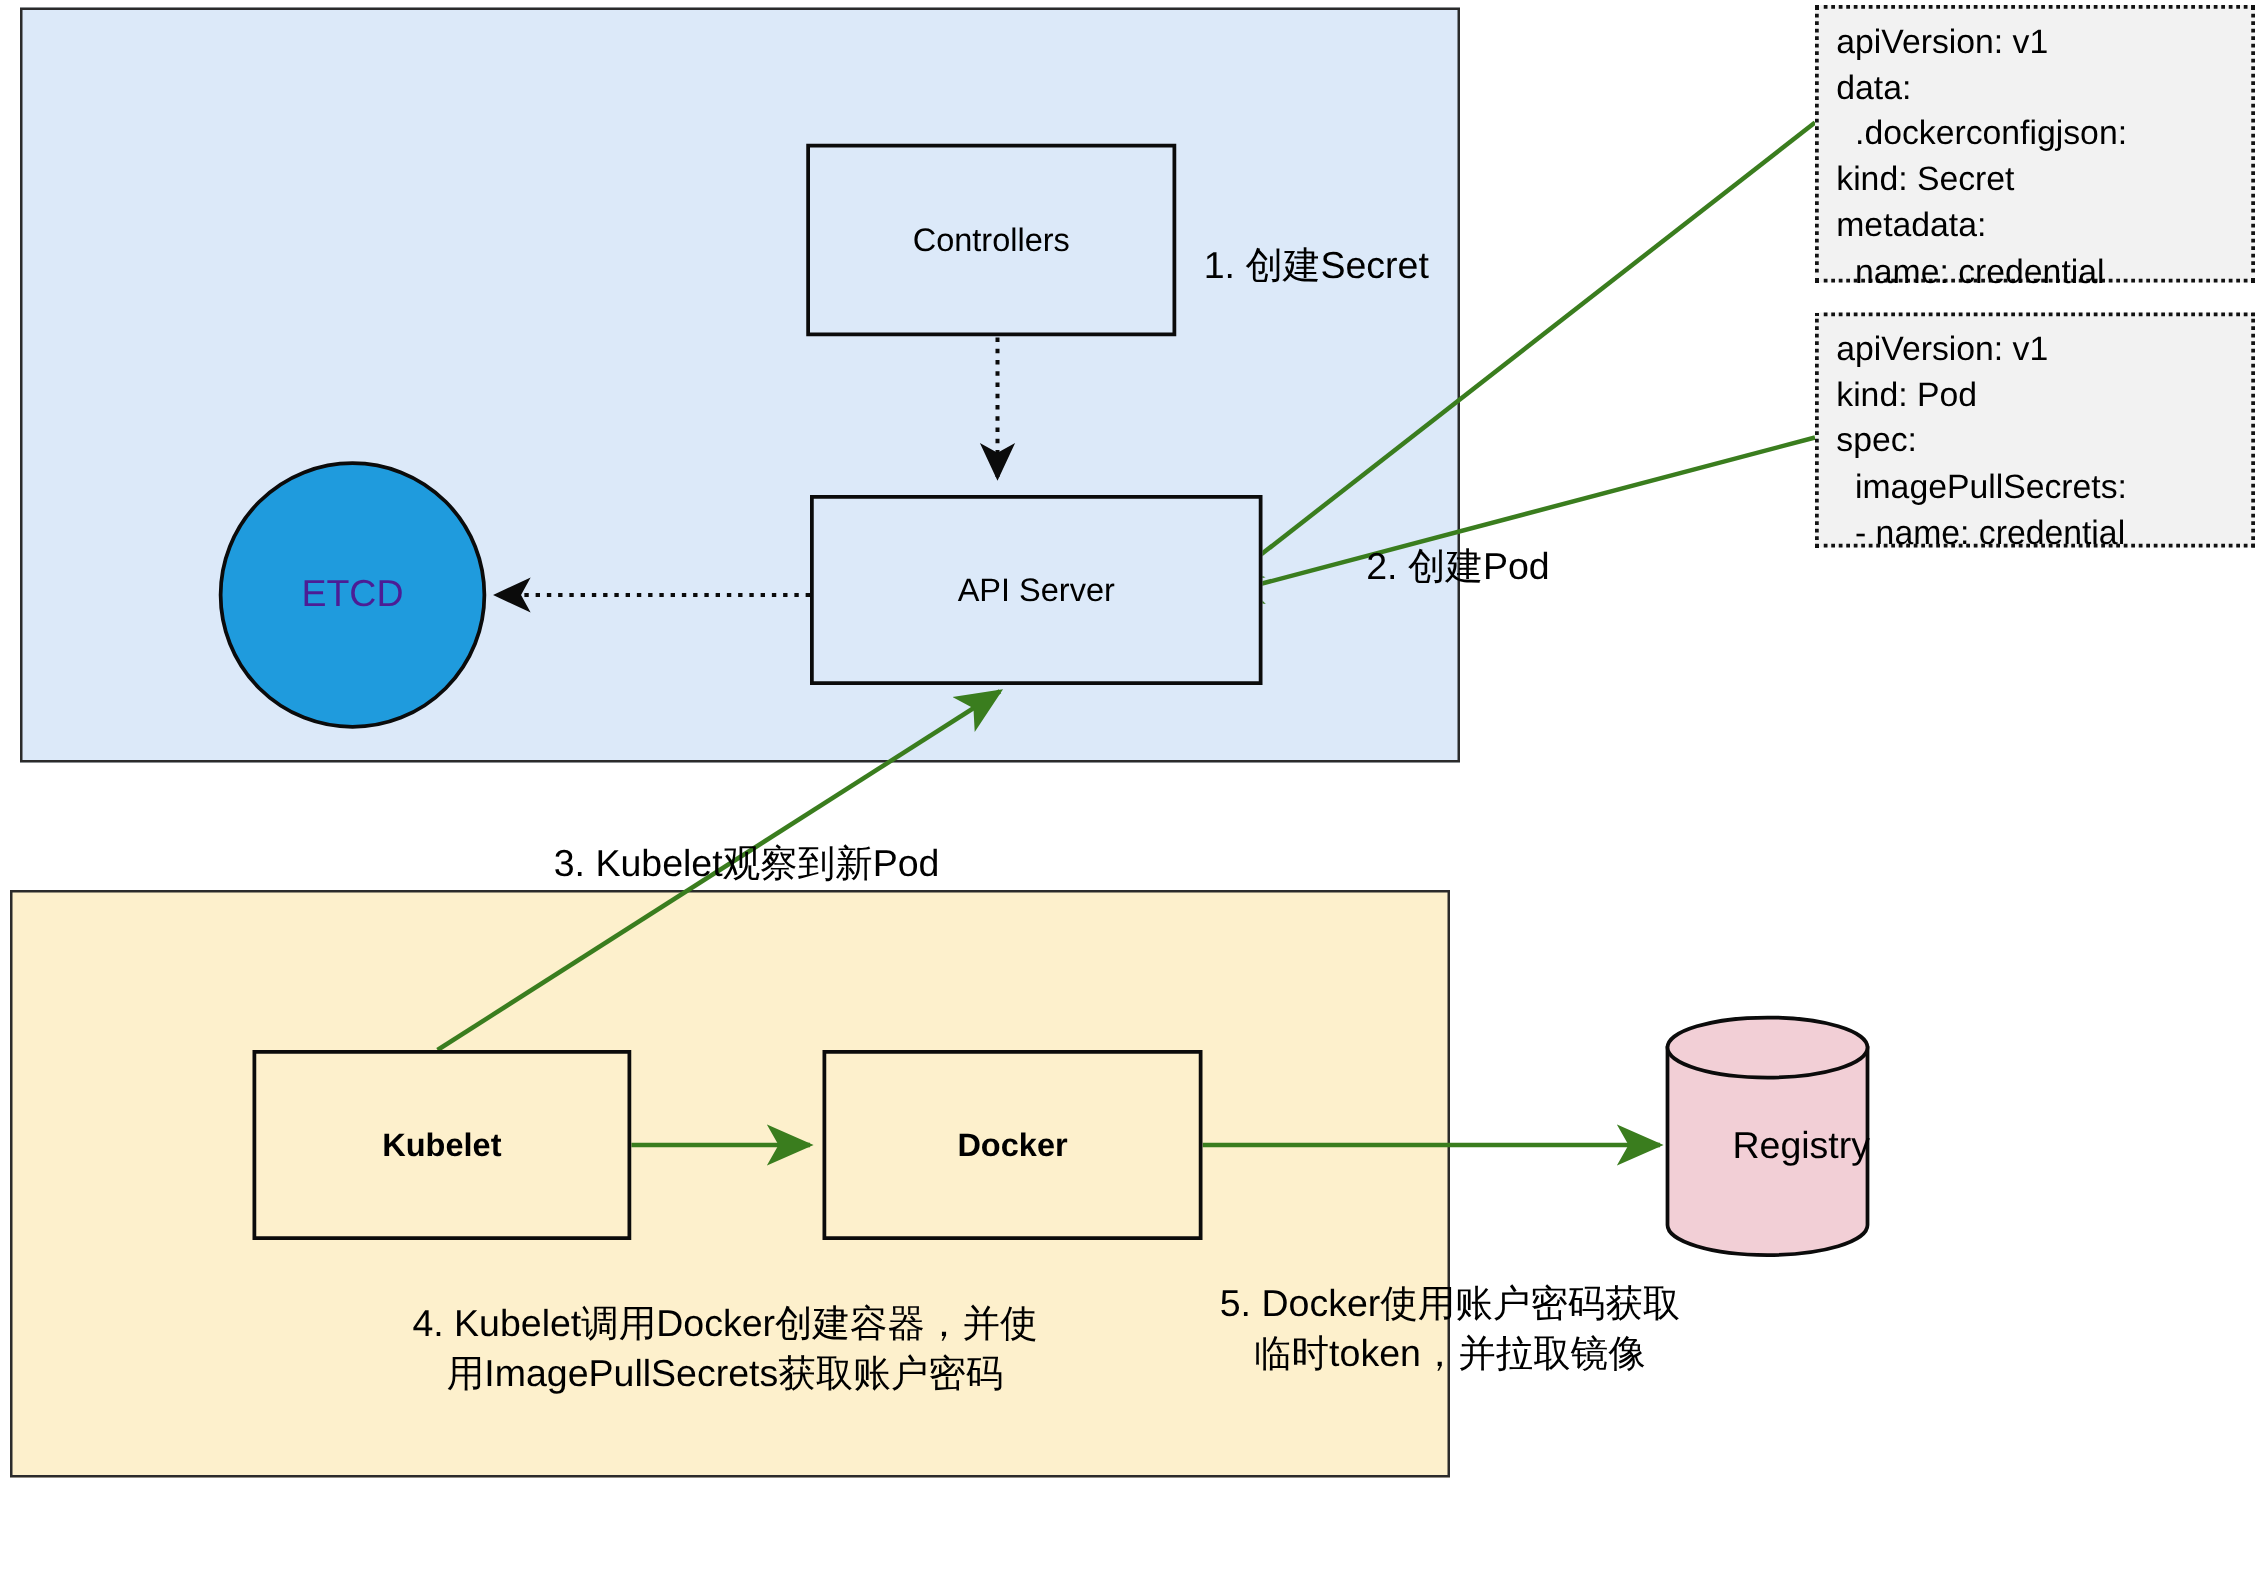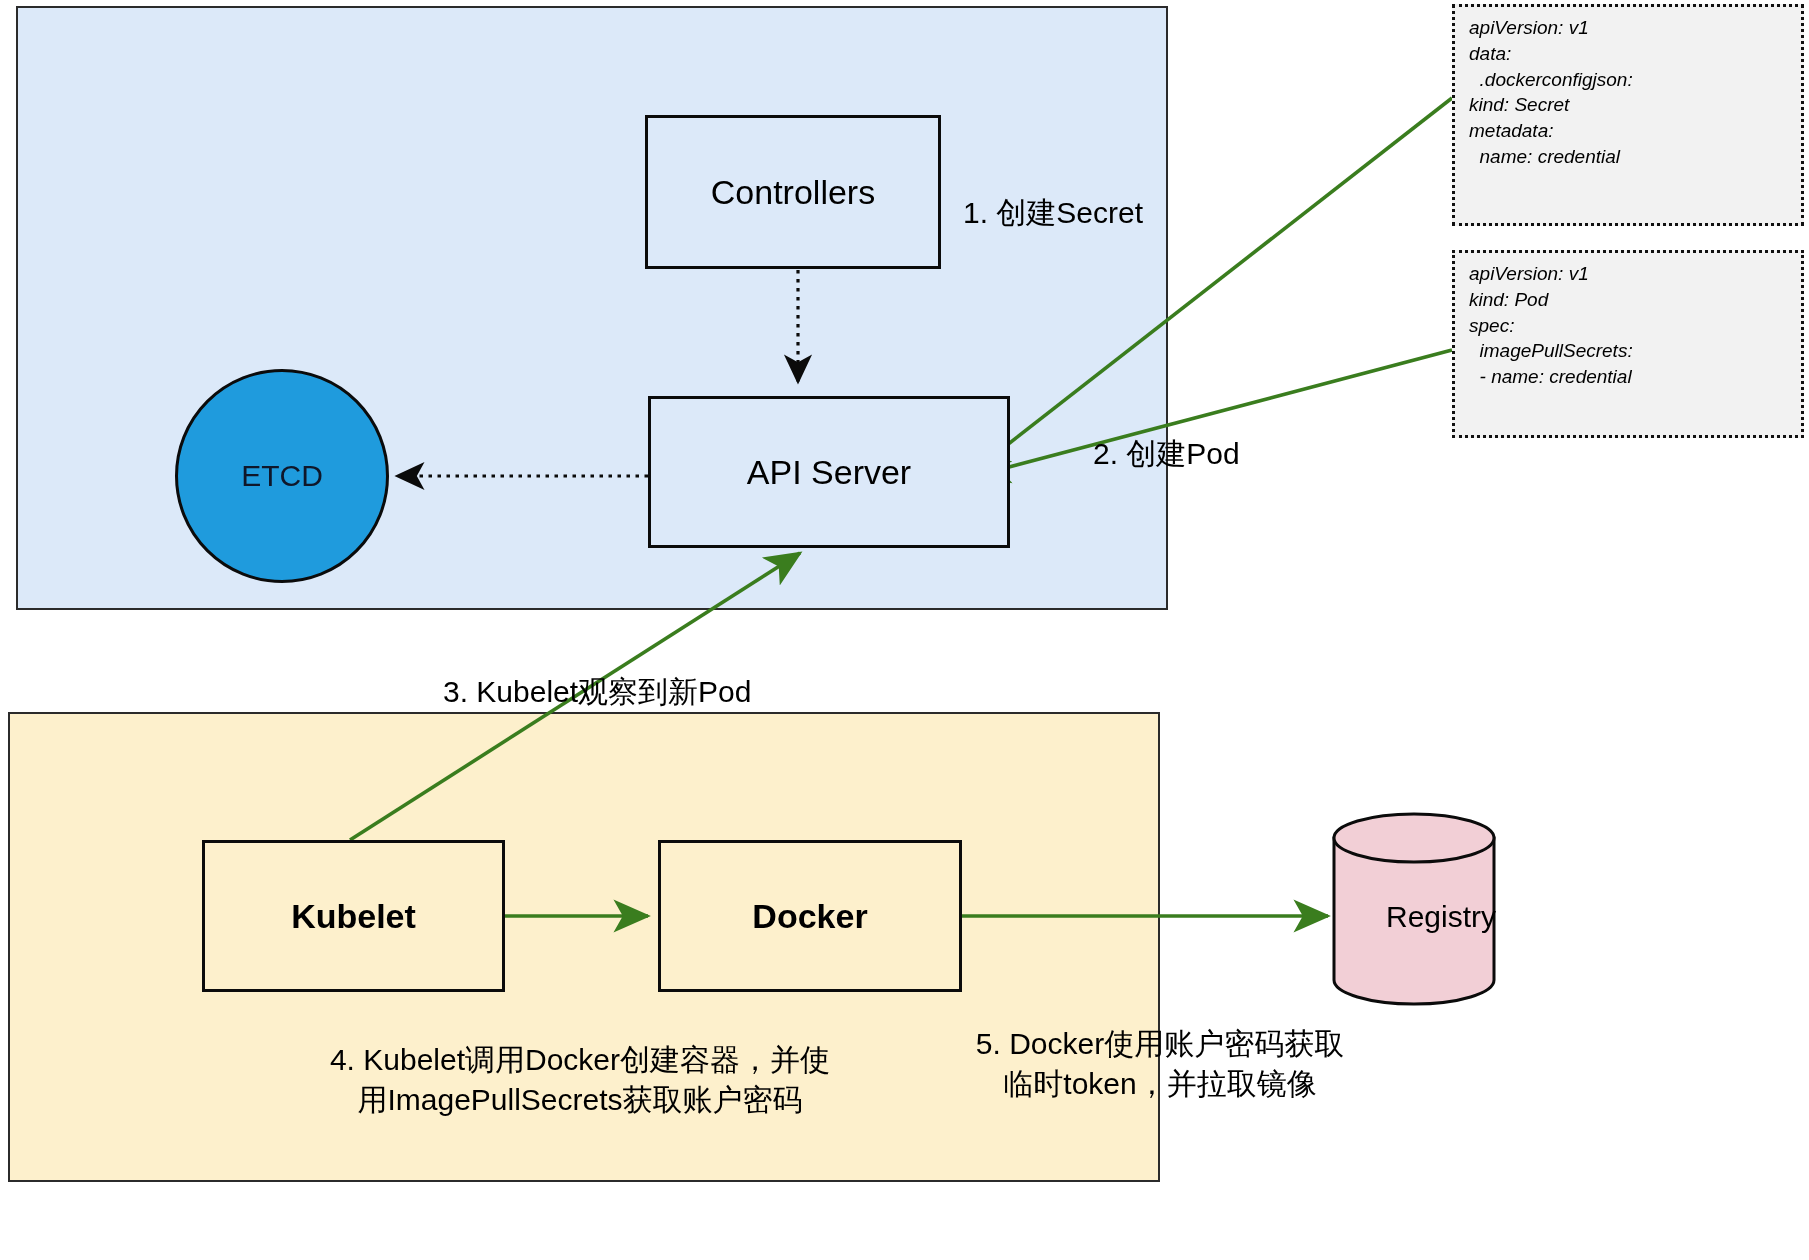--- a/index.html
+++ b/index.html
@@ -8,29 +8,29 @@
   #stage{position:absolute;left:0;top:0;width:1809px;height:1260px;}
 
   svg.layer{position:absolute;left:0;top:0;width:1809px;height:1260px;overflow:visible;}
   svg.layer.below{z-index:1;}
 
   .node{position:absolute;z-index:2;box-sizing:border-box;
         display:flex;align-items:center;justify-content:center;text-align:center;}
 
   .region{position:absolute;z-index:0;box-sizing:border-box;border:2px solid #2b2b2b;}
 
-  .boxnode{border:3px solid #0b0b0b;background:#dce9f9;font-size:34px;}
+  .boxnode{border:3px solid #0b0b0b;background:#dce9f9;font-size:26px;}
   .boxnode.yellow{background:#fdf0cc;font-weight:bold;}
 
-  .etcd{border-radius:50%;border:3px solid #0b0b0b;background:#1f9bdd;color:#0f172a;font-size:30px;}
+  .etcd{border-radius:50%;border:3px solid #0b0b0b;background:#1f9bdd;color:#4c1d95;font-size:30px;}
 
   .yamlbox{position:absolute;z-index:2;box-sizing:border-box;
            border:3px dotted #111;background:#f2f2f2;
-           font-size:19px;line-height:1.36;padding:8px 10px 8px 14px;
-           white-space:pre;font-style:italic;}
+           font-size:27px;line-height:1.36;padding:8px 10px 8px 14px;
+           white-space:pre;}
 
   .caption{position:absolute;z-index:4;font-size:30px;line-height:1.32;text-align:center;
            white-space:pre-line;}
   .caption.left{text-align:center;white-space:nowrap;}
 
   .reg-label{position:absolute;z-index:4;font-size:30px;text-align:center;width:100%;}
 </style>
 </head>
 <body>
 

